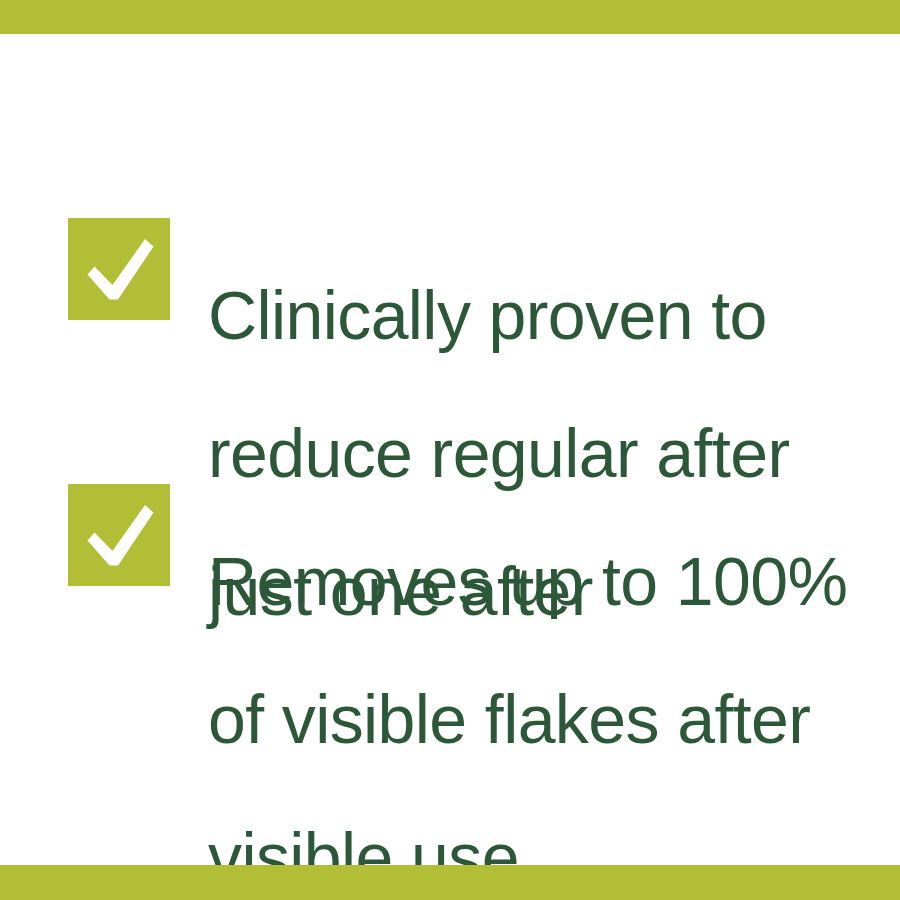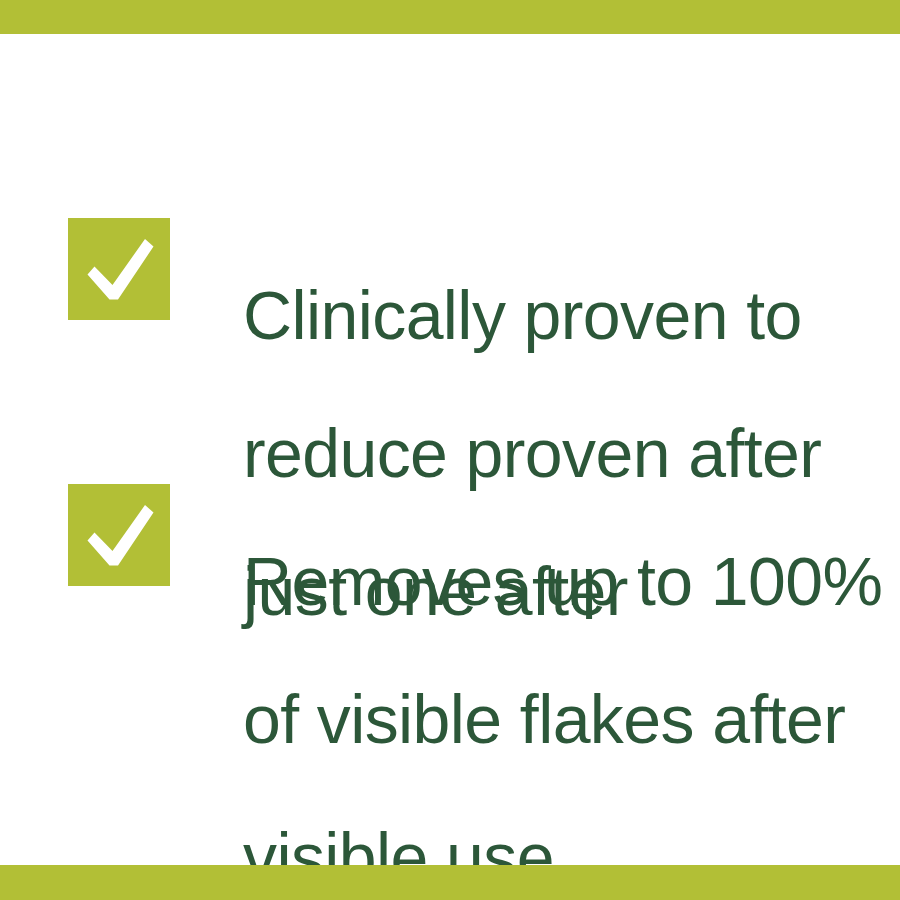--- a/index.html
+++ b/index.html
@@ -61,21 +61,21 @@
   .check-box svg {
     position: absolute;
     left: 0;
     top: 0;
     width: 102px;
     height: 102px;
     display: block;
   }
 
   .benefit-text {
-    margin-left: 73px;
+    margin-left: 38px;
     color: #2c5739;
     font-family: "Liberation Sans", sans-serif;
     font-weight: 300;
     font-size: 68px;
     line-height: 69px;
     letter-spacing: -0.6px;
     white-space: pre-line;
     margin-top: -6px;
     -webkit-font-smoothing: antialiased;
   }
@@ -94,21 +94,21 @@
   <div class="benefits">
 
     <div class="benefit benefit-1">
       <div class="check-box">
         <svg viewBox="0 0 102 102" xmlns="http://www.w3.org/2000/svg" aria-hidden="true">
           <polygon points="26.5,48.5 19.5,56.5 41.5,81.5 50.0,81.5 85.5,28.5 77.0,21.0 44.5,67.0" fill="#ffffff"></polygon>
         </svg>
       </div>
       <div class="benefit-text">
         <span class="line">Clinically proven to</span>
-        <span class="line">reduce proven after</span>
+        <span class="line">reduce regular after</span>
         <span class="line">just one after</span>
       </div>
     </div>
 
     <div class="benefit benefit-2">
       <div class="check-box">
         <svg viewBox="0 0 102 102" xmlns="http://www.w3.org/2000/svg" aria-hidden="true">
           <polygon points="26.5,48.5 19.5,56.5 41.5,81.5 50.0,81.5 85.5,28.5 77.0,21.0 44.5,67.0" fill="#ffffff"></polygon>
         </svg>
       </div>

